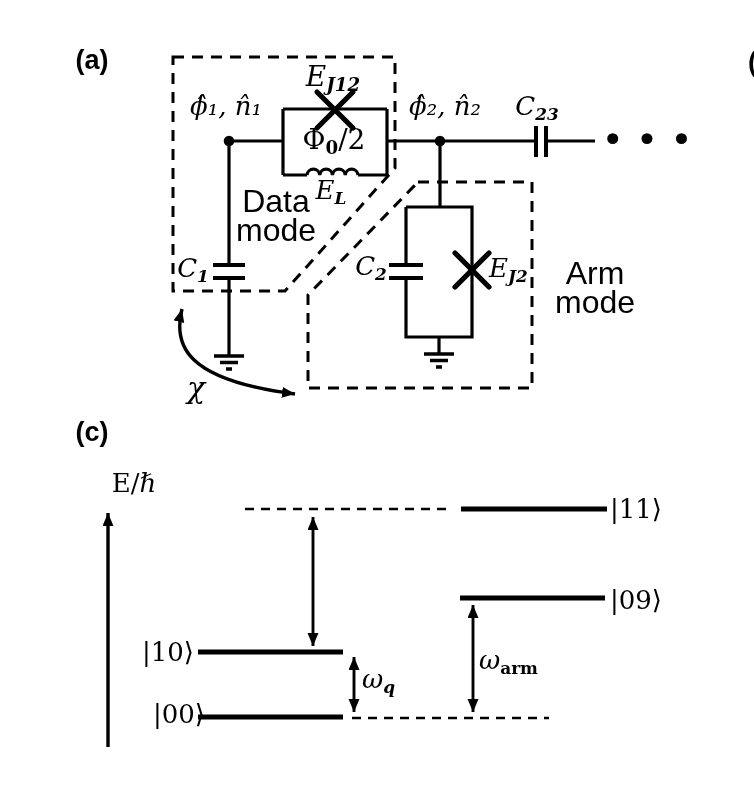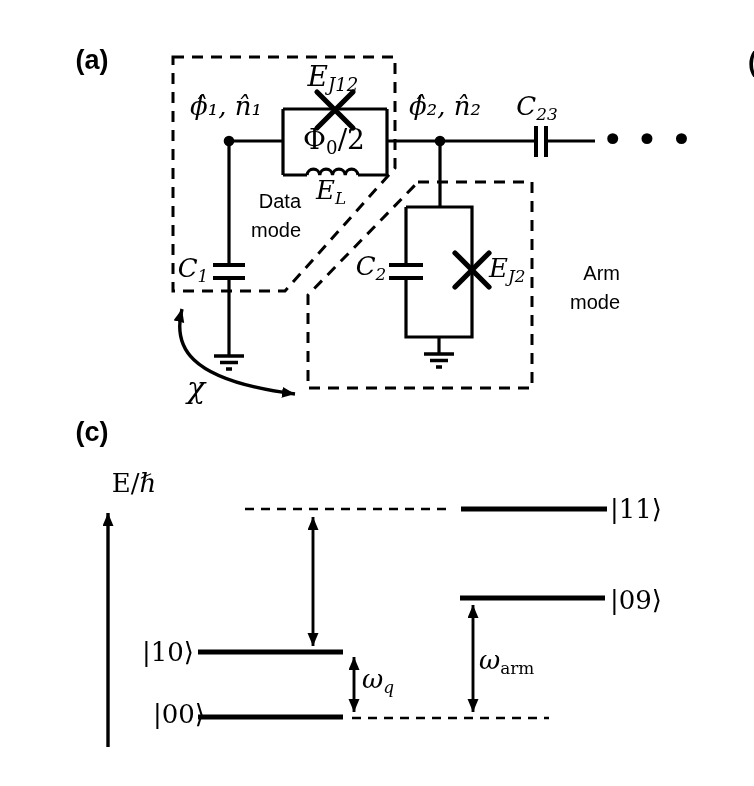--- a/index.html
+++ b/index.html
@@ -3,23 +3,23 @@
 <meta charset="utf-8">
 <style>
   html,body{margin:0;padding:0;background:#fff;}
   .fig{position:relative;width:754px;height:786px;background:#ffffff;overflow:hidden;
        font-family:"Liberation Sans","DejaVu Sans",sans-serif;color:#000;}
   .fig svg{position:absolute;left:0;top:0;}
   .lbl{position:absolute;transform:translate(-50%,-50%);white-space:nowrap;line-height:1;color:#000;}
   .la{transform:translate(0,-50%);}                    
   .math{font-family:"DejaVu Serif","Liberation Serif",serif;font-style:italic;}
   .up{font-style:normal;}
-  .sub{font-size:65%;vertical-align:-0.28em;}
+  .sub{font-size:65%;vertical-align:-0.28em;font-weight:bold;}
   .panel-tag{font-weight:bold;font-size:27px;font-family:"Liberation Sans",sans-serif;}
-  .mode{font-size:20px;line-height:29px;text-align:right;}
+  .mode{font-size:32px;line-height:29px;text-align:center;}
   .f26{font-size:26px;text-align:center;}
   .f28{font-size:28px;}
   .f30{font-size:30px;}
   .dots{font-size:38px;letter-spacing:12px;font-family:"DejaVu Sans",sans-serif;}
 </style>
 </head>
 <body>
 
 <div class="fig">
 

